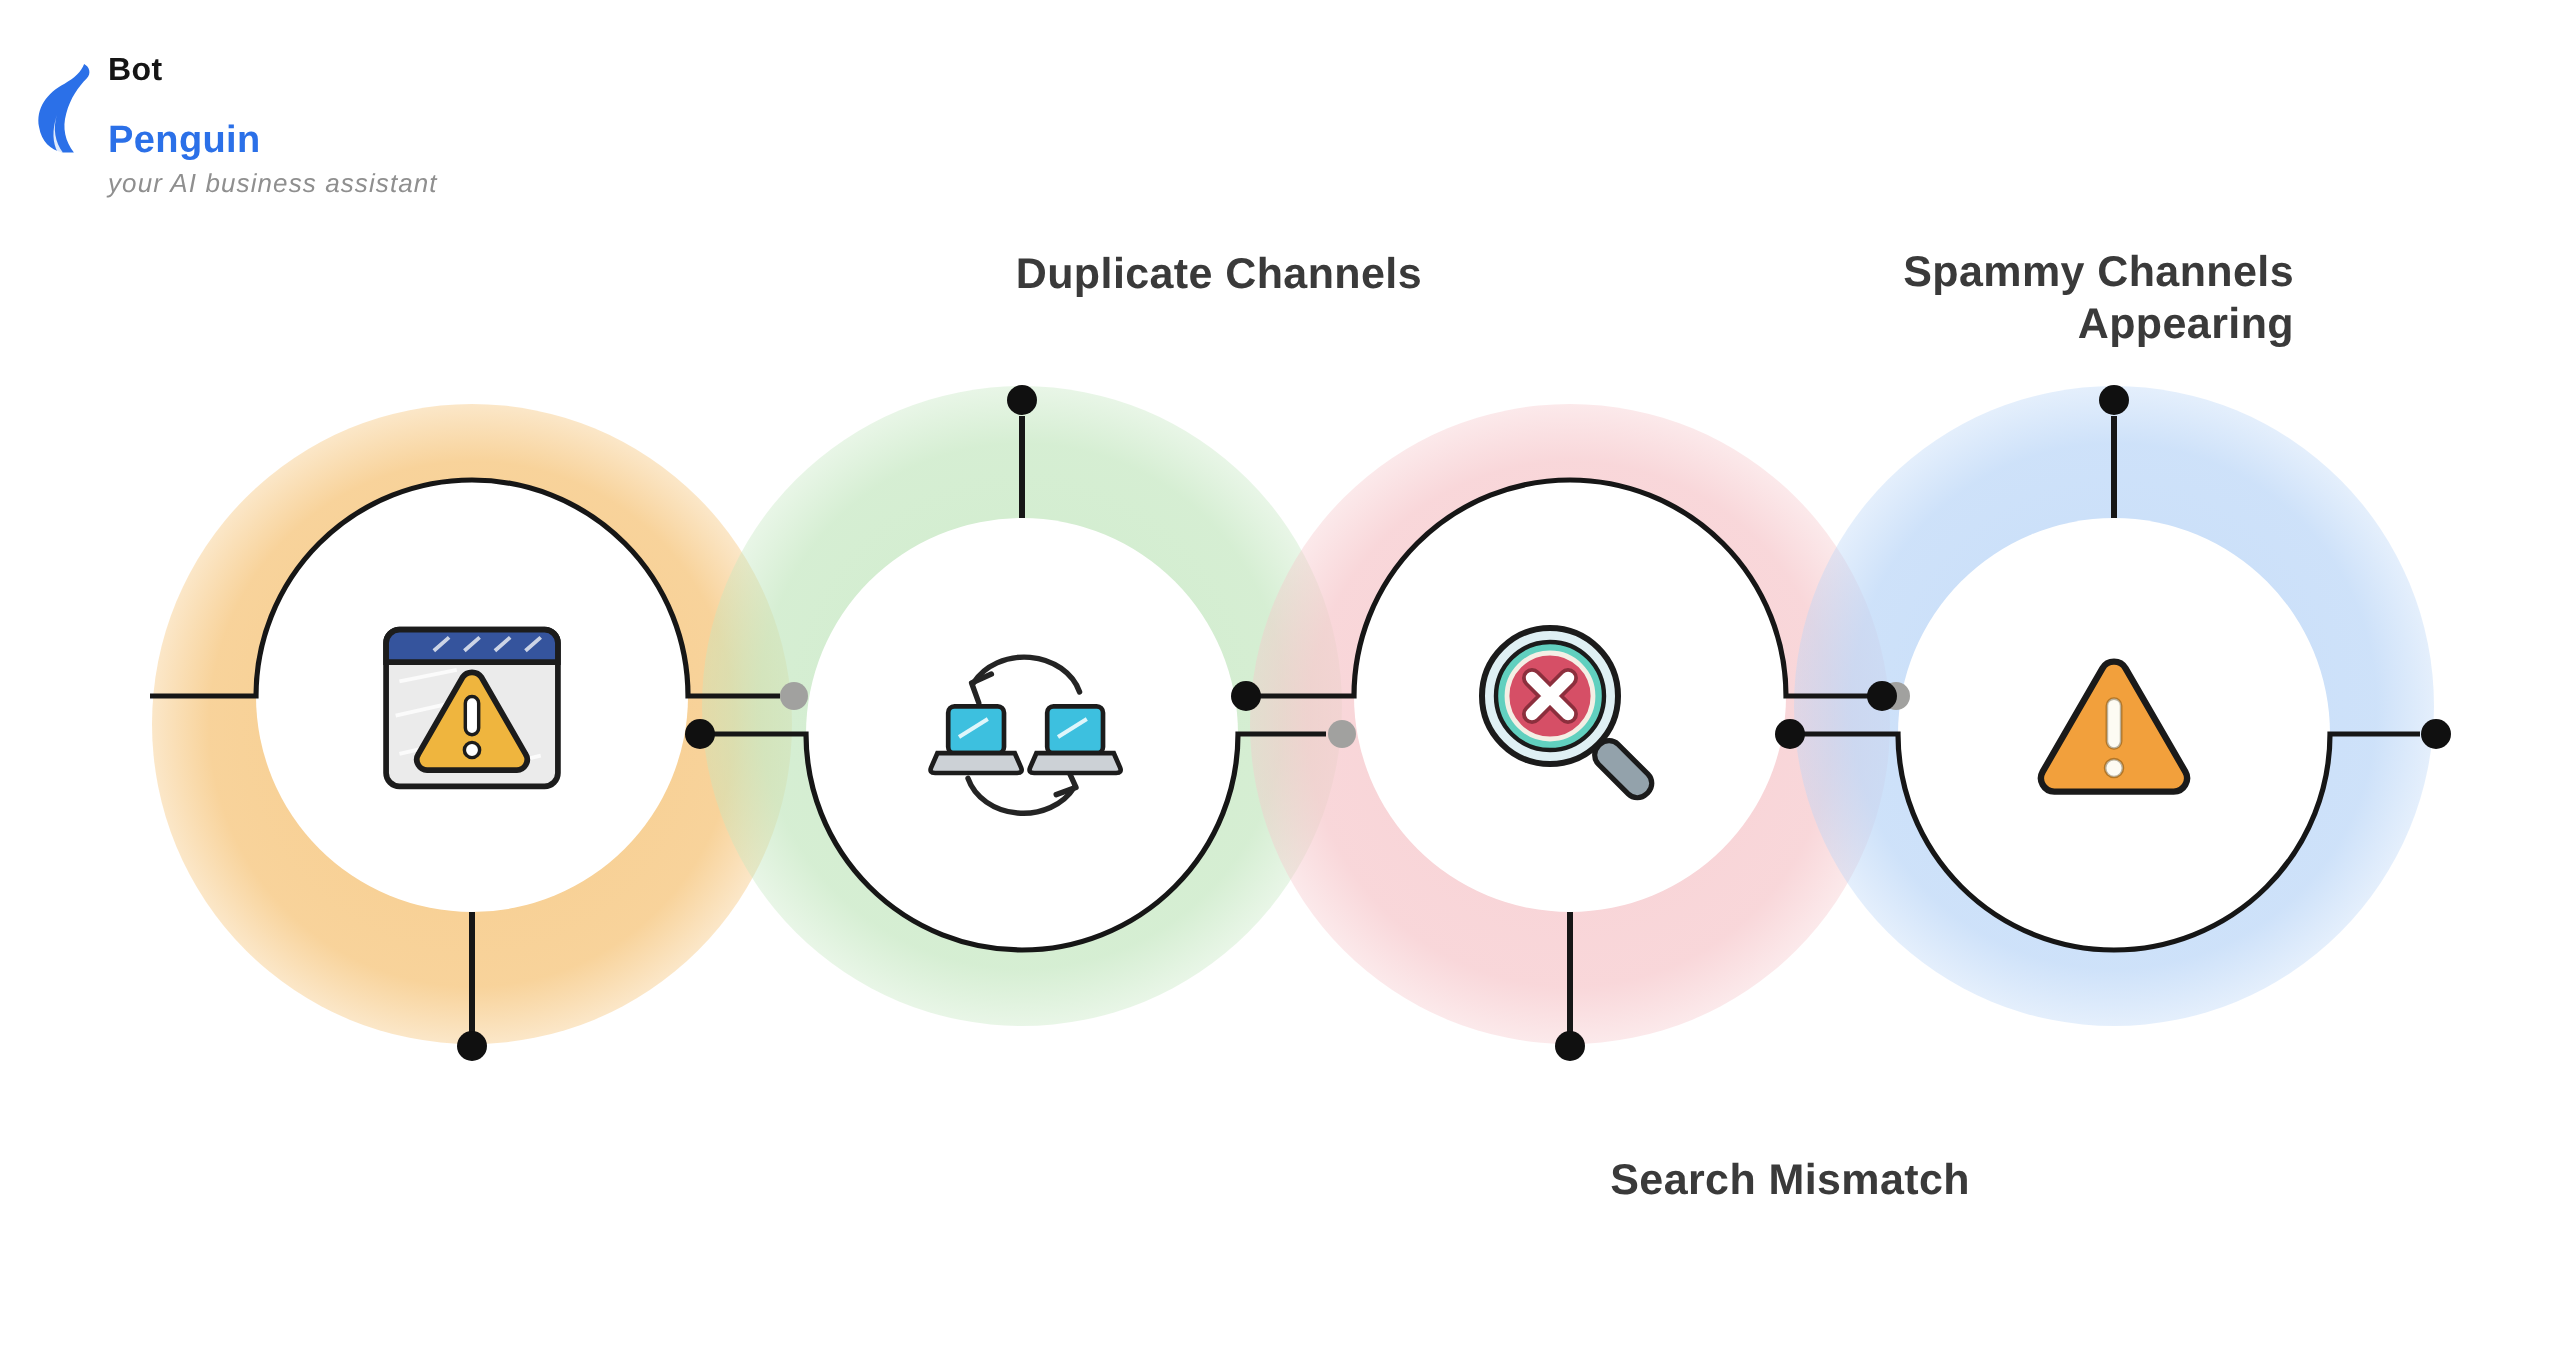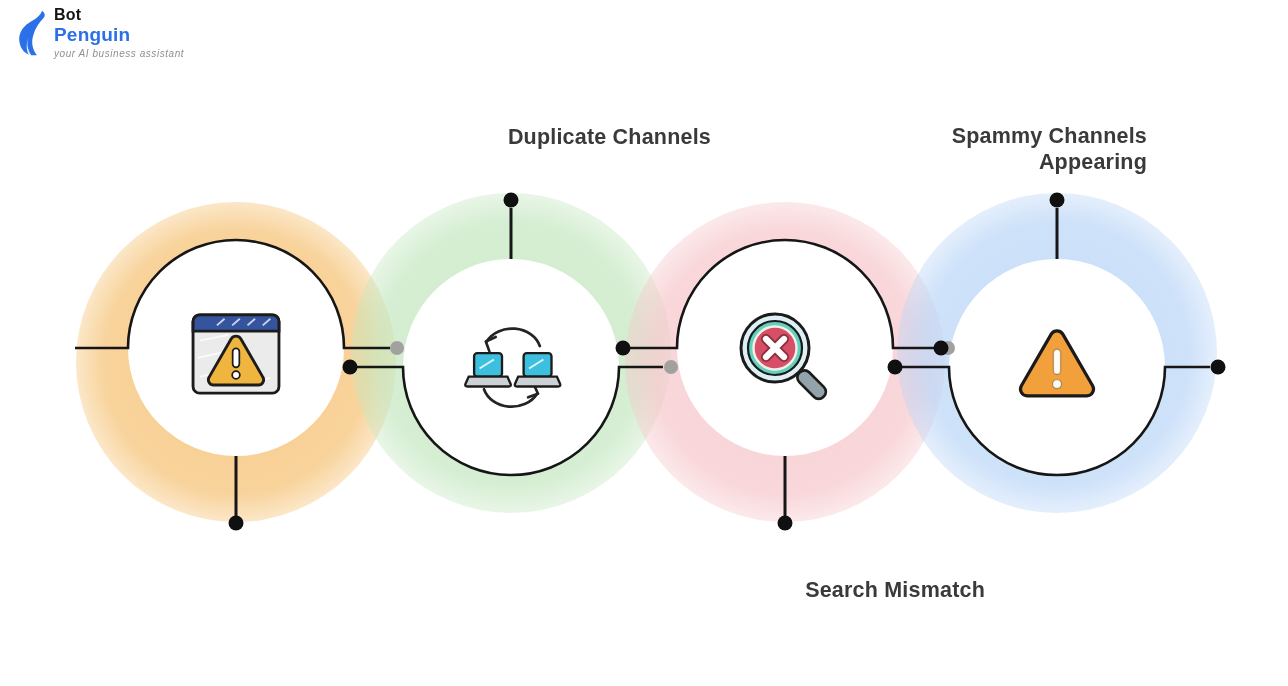--- a/index.html
+++ b/index.html
@@ -1,26 +1,26 @@
 <!DOCTYPE html>
 <html><head>
 <meta charset="utf-8">
 <style>
   html,body{margin:0;padding:0;background:#ffffff;}
   .canvas{
     position:relative;width:1288px;height:686px;background:#ffffff;overflow:hidden;
     font-family:"Liberation Sans",sans-serif;
   }
   
-  .logo{position:absolute;left:14px;top:7px;display:flex;align-items:flex-start;gap:6px;}
+  .logo{position:absolute;left:14px;top:28px;display:flex;align-items:flex-start;gap:6px;}
   .logo-penguin{width:34px;height:50px;margin-top:2px;}
   .logo-text{display:flex;flex-direction:column;line-height:1;}
   .logo-bot{font-size:16px;font-weight:700;color:#151515;letter-spacing:.2px;}
-  .logo-pen{font-size:19px;font-weight:700;color:#2b70e8;margin-top:2px;letter-spacing:.2px;}
-  .logo-tag{font-size:10px;font-style:italic;color:#8f8f8f;margin-top:5px;letter-spacing:.55px;white-space:nowrap;}
+  .logo-pen{font-size:19px;font-weight:700;color:#2b70e8;margin-top:17px;letter-spacing:.2px;}
+  .logo-tag{font-size:13px;font-style:italic;color:#8f8f8f;margin-top:5px;letter-spacing:.55px;white-space:nowrap;}
   
   .glow{position:absolute;width:320px;height:320px;border-radius:50%;}
   .node-circle{position:absolute;width:216px;height:216px;border-radius:50%;background:#ffffff;}
   .node-icon{position:absolute;}
   .node-label{
     position:absolute;text-align:right;font-weight:700;font-size:21.5px;color:#3a3a3a;
     letter-spacing:.2px;line-height:1.22;
   }
   .connector-layer{position:absolute;left:0;top:0;pointer-events:none;}
 </style>

